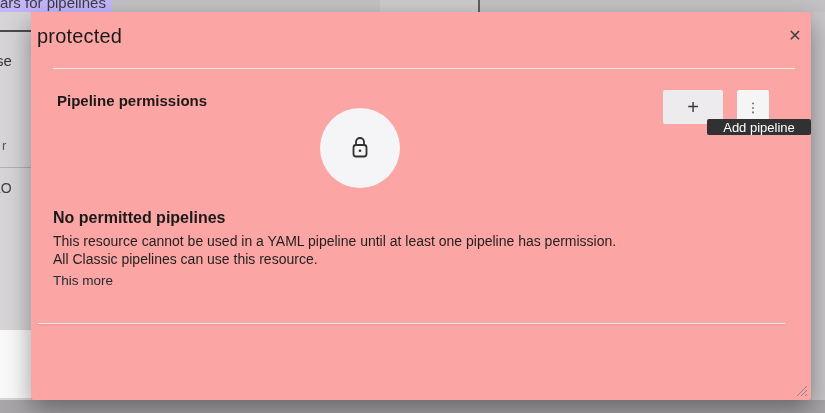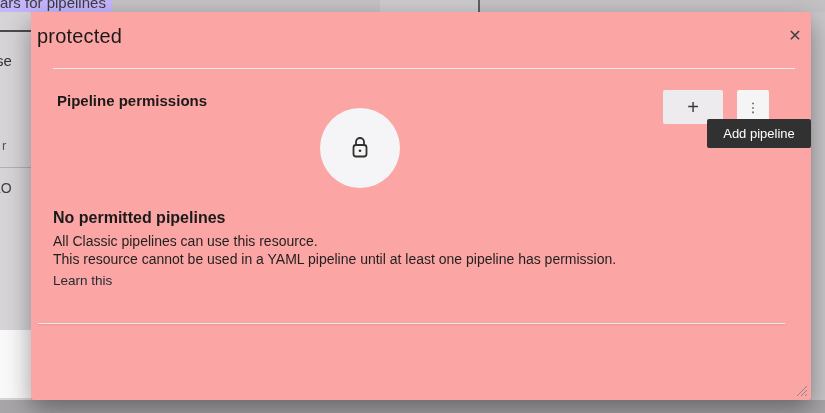--- a/index.html
+++ b/index.html
@@ -71,21 +71,21 @@
   .btn-more {
     position: absolute; left: 706px; top: 78px;
     width: 32px; height: 34px;
     background: #f6f5f6; border: none; border-radius: 2px;
     font-size: 13px; color: #3b3a39;
     display: flex; align-items: center; justify-content: center;
     cursor: pointer; letter-spacing: 0;
   }
   .tooltip {
     position: absolute; right: 0; top: 107px;
-    width: 104px; height: 29px;
+    width: 104px; height: 16px;
     background: #323132; border-radius: 2px;
     color: #ffffff; font-size: 13px;
     display: flex; align-items: center; justify-content: center;
     z-index: 5; white-space: nowrap;
   }
 
   
   .empty-state {
     position: absolute; left: 22px; top: 96px; width: 614px;
     text-align: left;
@@ -165,23 +165,23 @@
   <div class="empty-state">
     <div class="zero-circle">
       <svg width="22" height="24" viewBox="0 0 22 24">
         <path d="M7 9 V6 a4 4 0 0 1 8 0 V9" fill="none" stroke="#323130" stroke-width="1.8"></path>
         <rect x="4.5" y="9" width="13" height="11.5" rx="2.5" fill="none" stroke="#323130" stroke-width="1.8"></rect>
         <circle cx="11" cy="14.7" r="1.3" fill="#323130"></circle>
       </svg>
     </div>
     <div class="empty-spacer"></div>
     <div class="empty-title">No permitted pipelines</div>
+    <div class="empty-line">This resource cannot be used in a YAML pipeline until at least one pipeline has permission.</div>
     <div class="empty-line">All Classic pipelines can use this resource.</div>
-    <div class="empty-line">This resource cannot be used in a YAML pipeline until at least one pipeline has permission.</div>
-    <a class="empty-link">Learn this</a>
+    <a class="empty-link">This more</a>
   </div>
 
   <div class="footer-divider"></div>
 
   <svg class="resize-handle" viewBox="0 0 12 12">
     <path d="M11 1 L1 11 M11 5 L5 11 M11 9 L9 11" stroke="#8a8a8a" stroke-width="1" fill="none"></path>
   </svg>
 
 </div>
 

